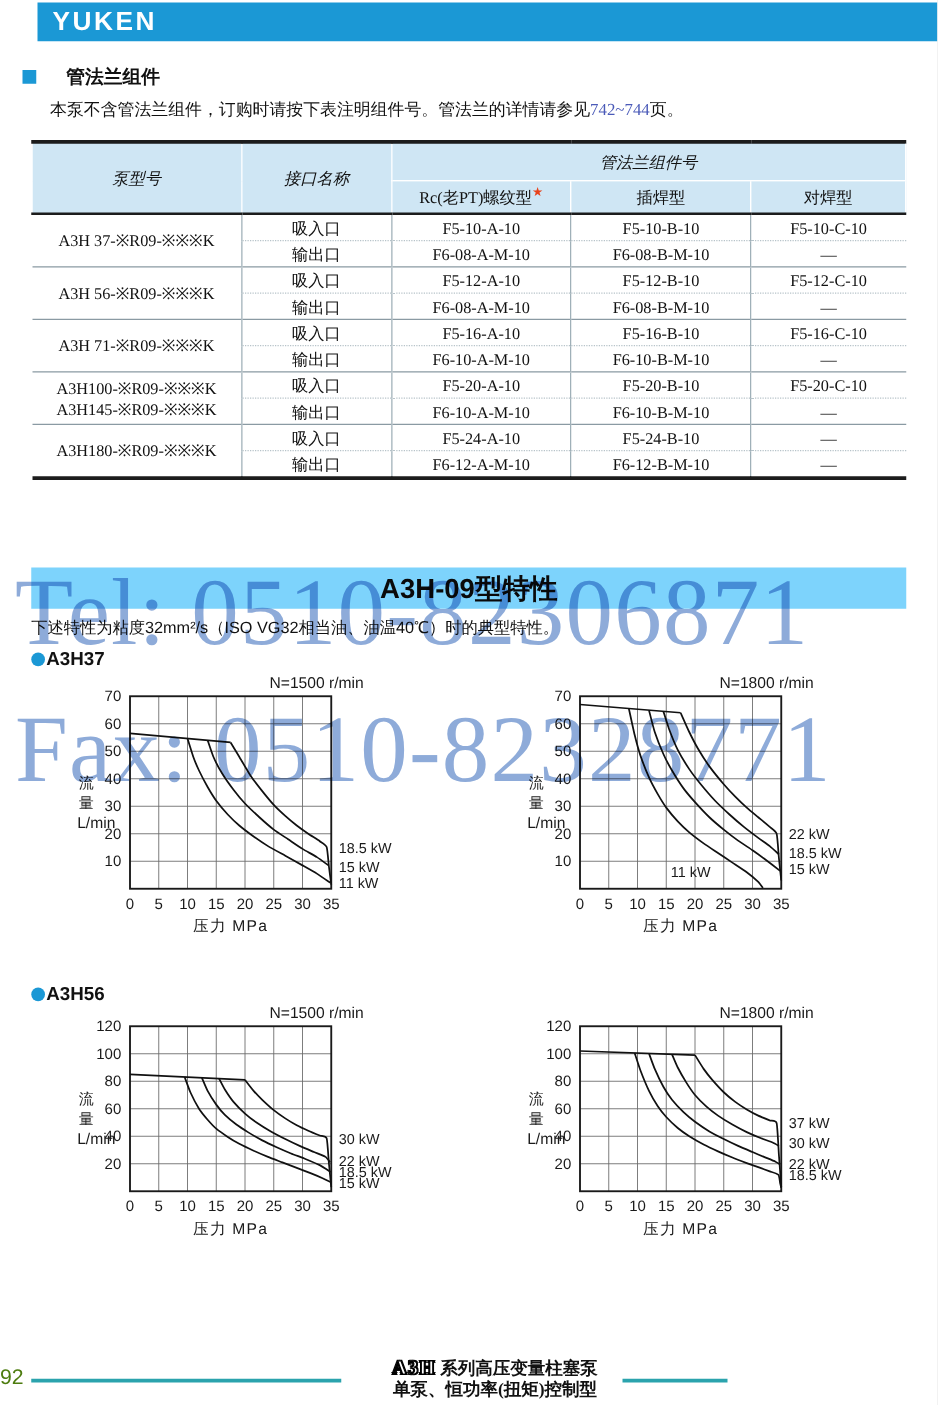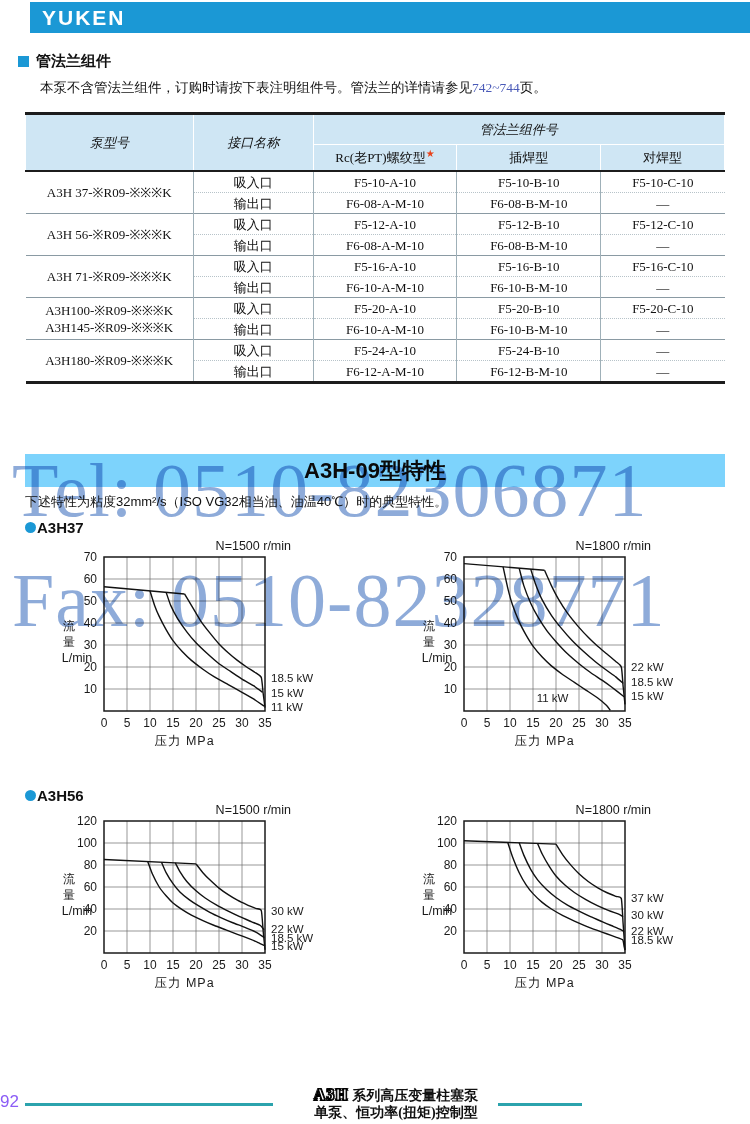--- a/index.html
+++ b/index.html
@@ -3,21 +3,21 @@
 <meta charset="utf-8">
 <style>
   html,body{margin:0;padding:0;background:#e9e9e9;}
   .page{position:relative;width:750px;height:1124px;background:#ffffff;overflow:hidden;
         font-family:"Liberation Serif",serif;color:#111;}
   
   .brand-banner{position:absolute;left:30px;top:2px;width:720px;height:31px;background:#1b98d5;}
   .brand-logo{color:#fff;font-family:"Liberation Sans",sans-serif;font-weight:bold;
               font-size:21px;letter-spacing:2px;padding:4px 0 0 12px;}
   
-  .sec-head{position:absolute;left:18px;top:52px;display:flex;align-items:center;gap:7px;
+  .sec-head{position:absolute;left:18px;top:52px;display:flex;align-items:center;gap:24px;
             font-family:Liberation Sans, sans-serif;font-weight:bold;font-size:15px;}
   .sec-head .sq{width:11px;height:11px;background:#1b98d5;}
   .intro{position:absolute;left:40px;top:79px;font-size:13.5px;}
   .pageref{color:#4a5ab8;}
   
   .flange-table{position:absolute;left:25px;top:112px;width:700px;border-collapse:collapse;
                 font-size:13px;text-align:center;border-top:3px solid #1c1c1c;border-bottom:3px solid #1c1c1c;}
   .flange-table thead th{background:#cfe6f4;font-weight:normal;border:1.5px solid #fff;}
   .flange-table thead tr.h1 th{height:27px;font-style:italic;}
   .flange-table thead tr.h2 th{height:23px;}
@@ -40,21 +40,21 @@
   .group-label .dot{width:11px;height:11px;border-radius:50%;background:#1b98d5;}
   .chart-box{position:absolute;}
   
   .wm{position:absolute;left:0;width:750px;font-family:"Liberation Serif",serif;
       color:rgba(122,156,210,0.85);mix-blend-mode:multiply;white-space:nowrap;line-height:1;
       z-index:40;pointer-events:none;letter-spacing:1px;margin-left:12px;}
   .wm-tel{top:452px;font-size:76px;}
   .wm-fax{top:562px;font-size:76px;}
   
   .page-num{position:absolute;left:0;top:1092px;font-family:"Liberation Sans",sans-serif;
-            font-size:17px;color:#8b5cf6;}
+            font-size:17px;color:#4d7c0f;}
   .f-line{position:absolute;top:1103px;height:3px;background:#2ba3ad;}
   .f-line-l{left:25px;width:248px;}
   .f-line-r{left:498px;width:84px;}
   .f-center{position:absolute;left:290px;top:1086px;width:212px;text-align:center;
             font-family:Liberation Serif, serif;font-weight:bold;font-size:14px;
             line-height:17px;color:#111;white-space:nowrap;}
   .f-logo{font-weight:900;font-size:16px;letter-spacing:1px;color:#fff;
           -webkit-text-stroke:1px #000;text-shadow:1px 1px 0 #000,-1px -1px 0 #000,1px -1px 0 #000,-1px 1px 0 #000;}
   .company{position:absolute;left:588px;top:1089px;font-family:"Liberation Sans",sans-serif;
            font-weight:bold;font-size:15.5px;color:#111;border-bottom:2px dashed #49b8c0;

